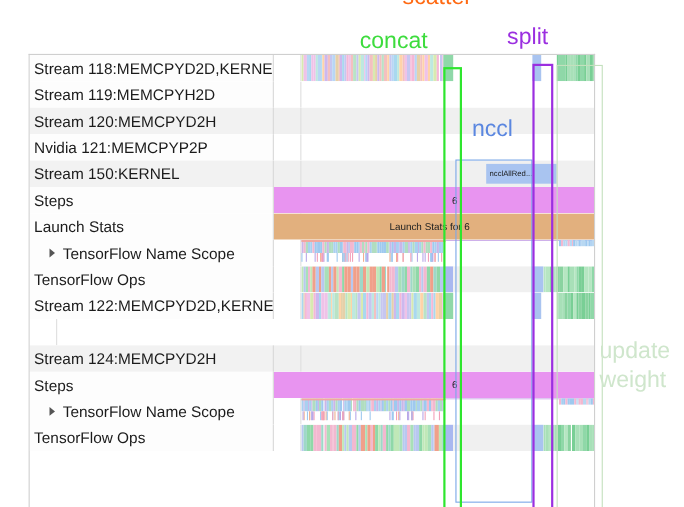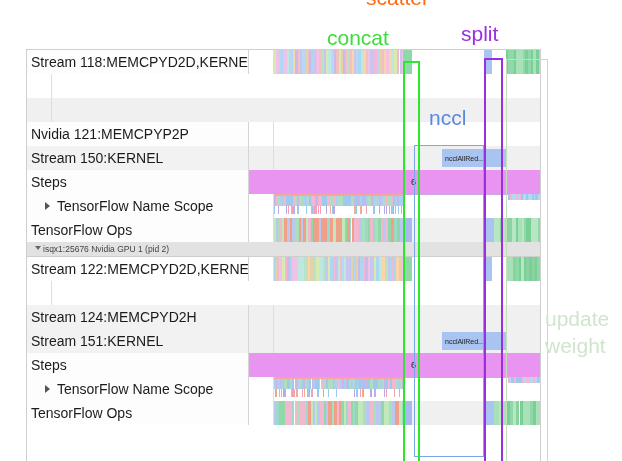--- a/index.html
+++ b/index.html
@@ -148,25 +148,31 @@
           <div style="position:absolute;left:18.82px;top:0;bottom:0;width:3.30px;background:#79cf95;opacity:1"></div>
           <div style="position:absolute;left:22.13px;top:0;bottom:0;width:2.73px;background:#8fd8a8;opacity:1"></div>
           <div style="position:absolute;left:24.86px;top:0;bottom:0;width:2.00px;background:#79cf95;opacity:1"></div>
           <div style="position:absolute;left:26.86px;top:0;bottom:0;width:3.17px;background:#a8e0b8;opacity:1"></div>
           <div style="position:absolute;left:30.02px;top:0;bottom:0;width:2.91px;background:#79cf95;opacity:1"></div>
           <div style="position:absolute;left:32.93px;top:0;bottom:0;width:2.35px;background:#a8e0b8;opacity:1"></div>
         </div>
       </div>
     </div>
     <div class="row">
+      <div class="lbl">
+        <span>Stream 119:MEMCPYH2D</span>
+      </div>
       <div class="track">
         <div class="gridline" style="left: 24px;"></div>
       </div>
     </div>
     <div class="row alt">
+      <div class="lbl">
+        <span>Stream 120:MEMCPYD2H</span>
+      </div>
       <div class="track shade">
         <div class="gridline" style="left: 24px;"></div>
       </div>
     </div>
     <div class="row">
       <div class="lbl">
         <span>Nvidia 121:MEMCPYP2P</span>
       </div>
       <div class="track">
         <div class="gridline" style="left: 24px;"></div>
@@ -184,20 +190,30 @@
       </div>
     </div>
     <div class="row">
       <div class="lbl">
         <span>Steps</span>
       </div>
       <div class="track">
         <div class="gridline" style="left: 24px;"></div>
         <div style="position: absolute; left: 0px; width: 292px; top: 0px; height: 24px; background: rgb(232, 148, 240);"></div>
         <div class="steps-num">6</div>
+      </div>
+    </div>
+    <div class="row">
+      <div class="lbl">
+        <span>Launch Stats</span>
+      </div>
+      <div class="track">
+        <div class="gridline" style="left: 24px;"></div>
+        <div style="position: absolute; left: 0px; width: 292px; top: 0px; height: 24px; background: rgb(226, 176, 126);"></div>
+        <div class="launch-txt">Launch Stats for 6</div>
       </div>
     </div>
     <div class="row">
       <div class="lbl indent">
         <span class="caret"></span>
         <span>TensorFlow Name Scope</span>
       </div>
       <div class="track">
         <div class="gridline" style="left: 24px;"></div>
         <div style="position: absolute; left: 25px; width: 129px; top: 0px; height: 12px; overflow: hidden;">
@@ -415,24 +431,20 @@
           <div style="position:absolute;left:27.52px;top:0;bottom:0;width:2.19px;background:#b6e6c2;opacity:1"></div>
           <div style="position:absolute;left:29.71px;top:0;bottom:0;width:2.52px;background:#8fd8a8;opacity:1"></div>
           <div style="position:absolute;left:32.23px;top:0;bottom:0;width:3.08px;background:#79cf95;opacity:1"></div>
           <div style="position:absolute;left:35.31px;top:0;bottom:0;width:2.06px;background:#79cf95;opacity:1"></div>
           <div style="position:absolute;left:37.36px;top:0;bottom:0;width:3.52px;background:#b6e6c2;opacity:1"></div>
           <div style="position:absolute;left:40.89px;top:0;bottom:0;width:2.85px;background:#b6e6c2;opacity:1"></div>
           <div style="position:absolute;left:43.74px;top:0;bottom:0;width:2.52px;background:#8fd8a8;opacity:1"></div>
         </div>
       </div>
     </div>
-    <div class="grp-hdr">
-      <span class="tri"></span>
-      <span>isqx1:25676 Nvidia GPU 1 (pid 2)</span>
-    </div>
     <div class="row">
       <div class="lbl">
         <span>Stream 122:MEMCPYD2D,KERNEL,MI</span>
       </div>
       <div class="track">
         <div class="gridline" style="left: 24px;"></div>
         <div style="position: absolute; left: 25px; width: 129px; top: 0px; height: 24px; overflow: hidden;">
           <div style="position:absolute;left:0.00px;top:0;bottom:0;width:1.85px;background:#a9d8ef;opacity:1"></div>
           <div style="position:absolute;left:1.85px;top:0;bottom:0;width:1.58px;background:#e6d0a8;opacity:1"></div>
           <div style="position:absolute;left:3.43px;top:0;bottom:0;width:1.48px;background:#f5b7d6;opacity:1"></div>
@@ -514,31 +526,20 @@
       <div class="track">
         <div class="gridline" style="left: 24px;"></div>
       </div>
     </div>
     <div class="row alt">
       <div class="lbl">
         <span>Stream 124:MEMCPYD2H</span>
       </div>
       <div class="track shade">
         <div class="gridline" style="left: 24px;"></div>
-      </div>
-    </div>
-    <div class="row alt">
-      <div class="lbl">
-        <span>Stream 151:KERNEL</span>
-      </div>
-      <div class="track shade">
-        <div class="gridline" style="left: 24px;"></div>
-        <div class="nccl-chip" style="left: 193px; width: 64px;">
-          <span>ncclAllRed...</span>
-        </div>
       </div>
     </div>
     <div class="row">
       <div class="lbl">
         <span>Steps</span>
       </div>
       <div class="track">
         <div class="gridline" style="left: 24px;"></div>
         <div style="position: absolute; left: 0px; width: 292px; top: 0px; height: 24px; background: rgb(232, 148, 240);"></div>
         <div class="steps-num">6</div>

